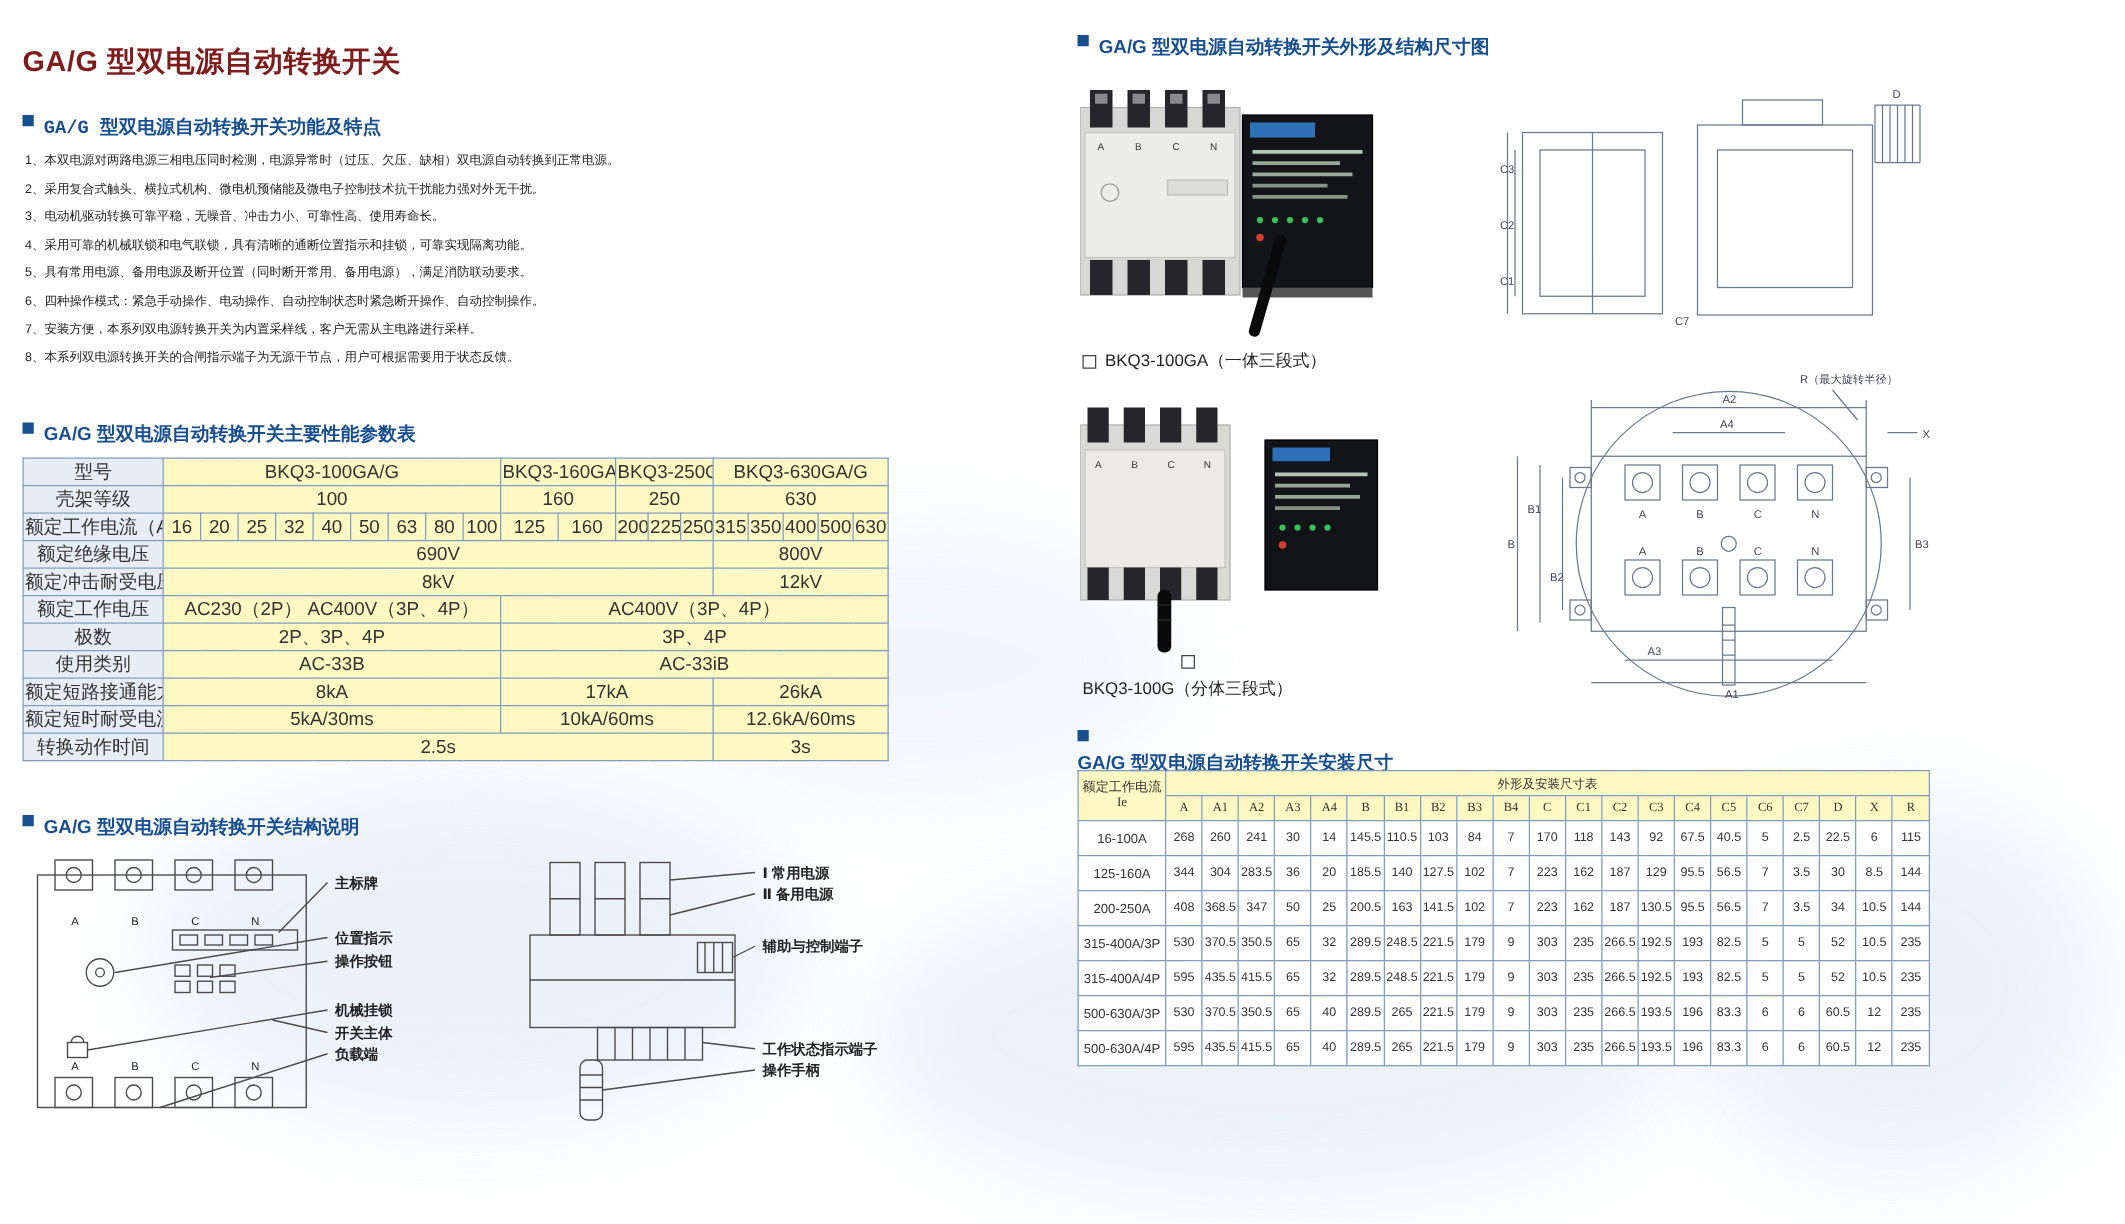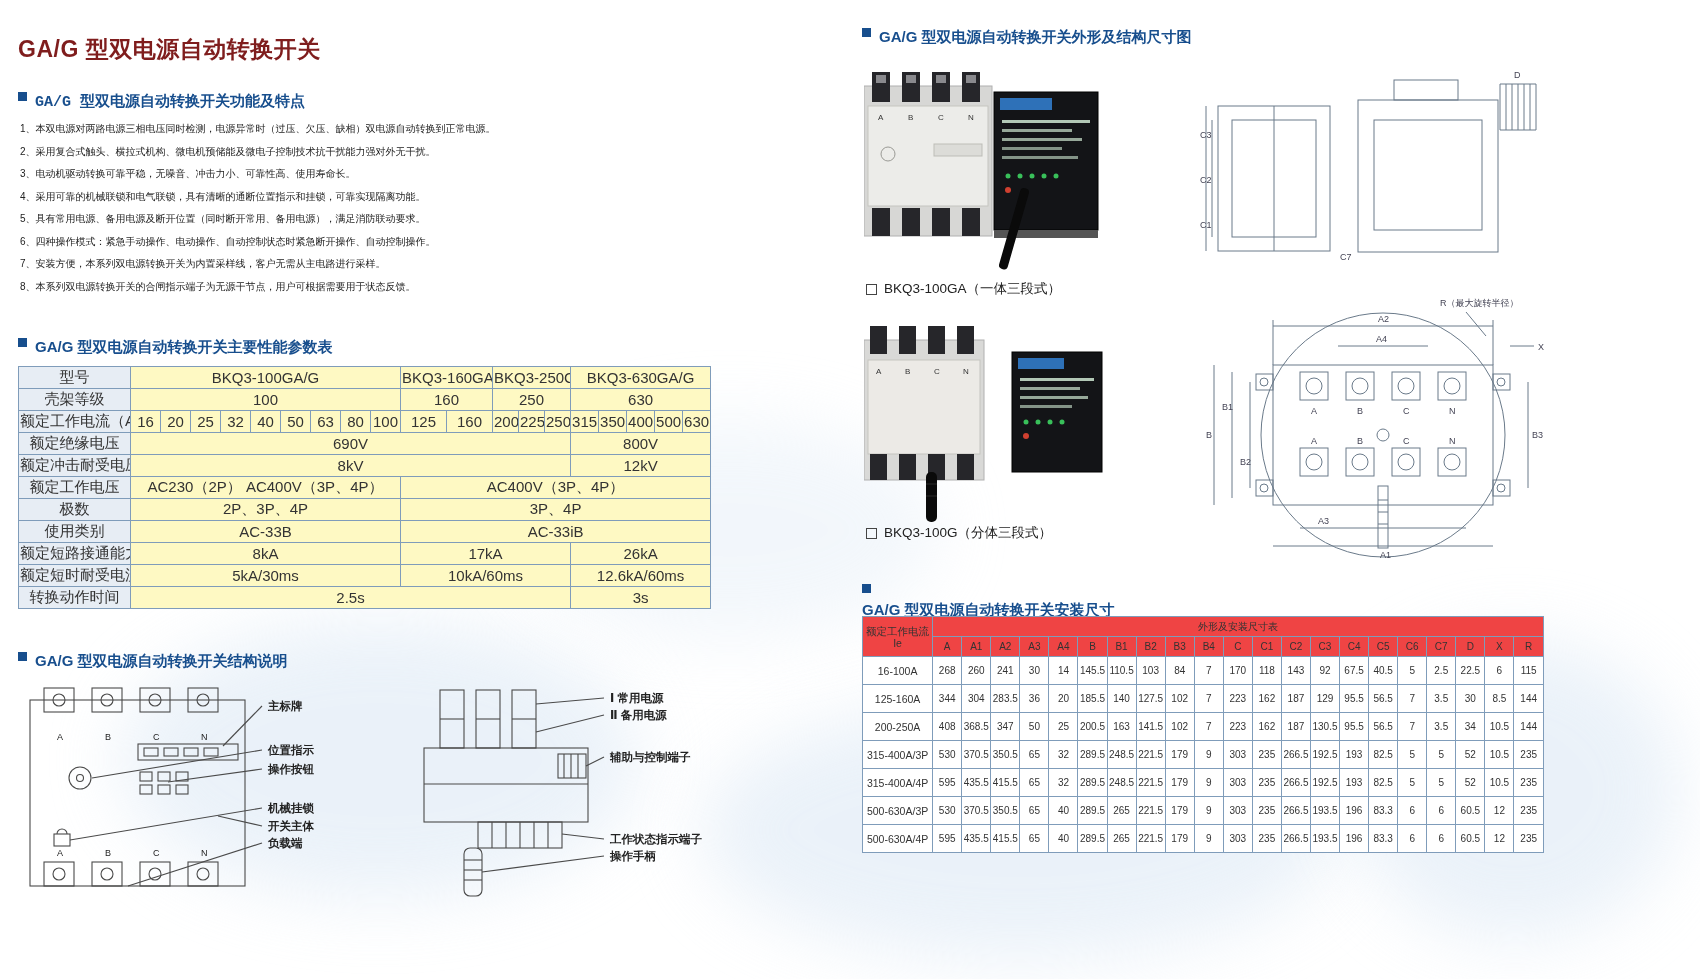--- a/index.html
+++ b/index.html
@@ -21,21 +21,21 @@
   .features { list-style:none; }
   .features li { font-size:10px; color:#222; line-height:22.5px; white-space:nowrap; }
 
   table { border-collapse:collapse; table-layout:fixed; }
   .ptable { width:692px; font-size:15px; color:#333; text-align:center; }
   .ptable td { border:1px solid #7f9cba; height:22px; padding:0 1px; overflow:hidden; white-space:nowrap; background:#fef9c3; }
   .ptable td.plabel { background:#e7edf4; }
 
   .itable { width:682px; font-size:10px; color:#333; text-align:center; }
   .itable th, .itable td { border:1px solid #7f9cba; padding:0; overflow:hidden; }
-  .itable thead th { background:#ef4444; font-weight:normal; height:20px; }
+  .itable thead th { background:#fef9c3; font-weight:normal; height:20px;font-family:Liberation Serif, serif; }
   .itable thead th.c1h { white-space:normal; line-height:12px; font-size:10.5px; }
   .itable tbody td { height:28px; background:#fff; white-space:nowrap; }
   .itable tbody td.ilabel { font-size:10.5px; }
 
   .caption { display:flex; align-items:center; gap:7px; font-size:13.5px; color:#222; }
   .cap-sq { width:11px; height:11px; border:1.5px solid #444; display:inline-block; flex:0 0 auto; }
 
   svg { display:block; }
   svg text { font-family:"Liberation Sans","DejaVu Sans",sans-serif; }
   .dim line, .dim polyline, .dim rect, .dim circle, .dim path { stroke:#6a7a8a; fill:none; stroke-width:1; }
@@ -406,21 +406,21 @@
         <circle cx="186" cy="98" r="2.5" fill="#39c05a"></circle>
         <circle cx="198" cy="98" r="2.5" fill="#39c05a"></circle>
       <circle cx="162" cy="112" r="3" fill="#d04030"></circle>
       <g>
         <rect x="62" y="148" width="11" height="50" rx="5" fill="#0a0a0a"></rect>
         <line x1="62" y1="160" x2="73" y2="160" stroke="#2a2a2a"></line>
         <line x1="62" y1="172" x2="73" y2="172" stroke="#2a2a2a"></line>
       </g>
     </svg>
 
-    <div class="abs caption" style="left:4px; top:496px;">
+    <div class="abs caption" style="left:4px; top:496px;flex-direction:column;">
       <span class="cap-sq"></span>
       <span>BKQ3-100G（分体三段式）</span>
     </div>
 
     <svg class="abs dim" style="left:336px; top:262px;" width="356" height="280" viewBox="0 0 356 280">
       <circle cx="185" cy="145" r="122" stroke="#99a6b3"></circle>
       <rect x="75" y="75" width="220" height="140"></rect>
 
       <rect x="58" y="84" width="17" height="16"></rect>
         <circle cx="66" cy="92" r="4"></circle>

